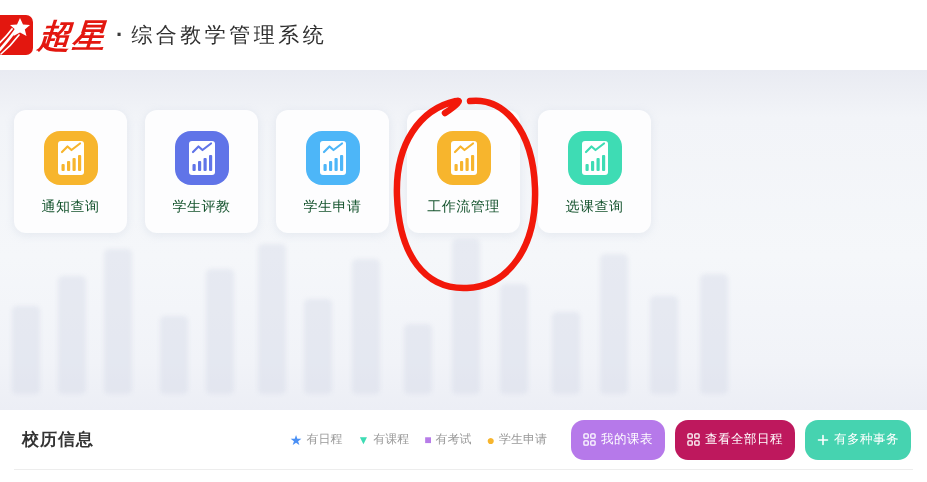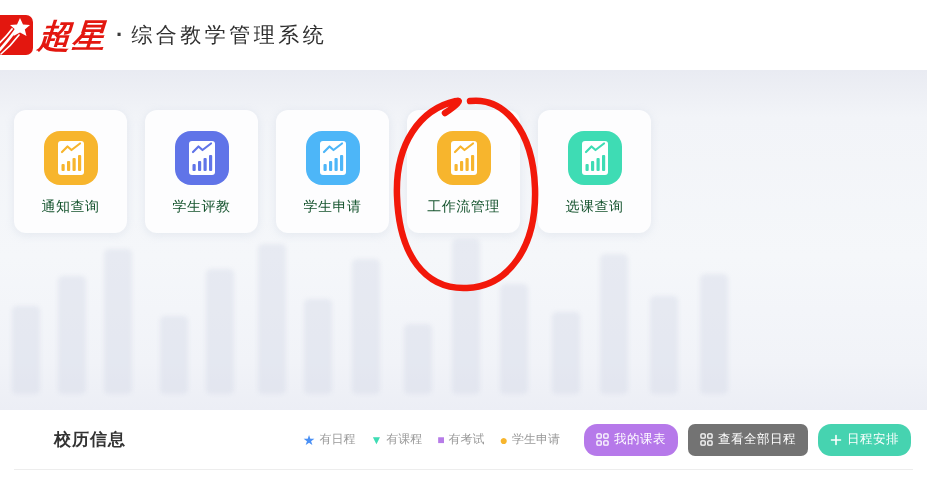--- a/index.html
+++ b/index.html
@@ -26,35 +26,35 @@
     box-shadow:0 2px 10px rgba(170,180,205,0.22); display:flex; flex-direction:column;
     align-items:center; cursor:pointer; }
   .app-icon { margin-top:21px; width:54px; height:54px; display:block; }
   .app-label { margin-top:13px; font-size:14px; color:#14532d; letter-spacing:0.5px; }
 
   .annotation-svg { position:absolute; left:0; top:0; width:927px; height:340px;
     z-index:5; pointer-events:none; }
 
   
   .footer { background:#fff; height:72px; }
-  .footer-row { display:flex; align-items:center; height:59px; padding:0 16px 0 14px;margin-left:40px; }
+  .footer-row { display:flex; align-items:center; height:59px; padding:0 16px 0 22px; }
   .cal-title { font-size:17px; font-weight:bold; color:#333; letter-spacing:1px; }
   .spacer { flex:1; }
   .legend { display:flex; align-items:center; gap:15px; margin-right:14px; }
   .legend-item { display:flex; align-items:center; gap:4px; font-size:12px; color:#999; }
   .lg-glyph { font-size:12px; line-height:1; }
   .lg-star { color:#4a90f5; font-size:14px; }
   .lg-tri  { color:#3edcb4; }
   .lg-sq   { color:#b77ce8; }
   .lg-dot  { color:#f7b52d; font-size:14px; }
-  .pill-btn { display:inline-flex; align-items:center; gap:5px; height:32px; padding:0 12px;
+  .pill-btn { display:inline-flex; align-items:center; gap:5px; height:40px; padding:0 12px;
     border:none; border-radius:13px; color:#fff; font-size:12.5px; margin-left:10px;
     cursor:pointer; letter-spacing:0.5px; font-family:inherit; }
   .btn-purple { background:#b679ea; }
-  .btn-blue   { background:#737373;border-radius:7px; }
+  .btn-blue   { background:#be185d; }
   .btn-teal   { background:#46d3b0; }
   .btn-ic { display:block; }
   .divider { border-top:1px solid #ededed; margin:0 14px; }
 </style>
 </head>
 <body>
 
 <div class="header">
   <div class="logo-wrap">
     <svg class="logo-box" viewBox="0 0 40 40">
@@ -223,17 +223,17 @@
           <rect x="8.4" y="8.4" width="4.6" height="4.6" rx="1"></rect>
         </g>
       </svg>
       <span>查看全部日程</span>
     </button>
 
     <button class="pill-btn btn-teal">
       <svg class="btn-ic" width="12" height="12" viewBox="0 0 12 12">
         <path d="M6 1.5 V10.5 M1.5 6 H10.5" stroke="#fff" stroke-width="1.6" stroke-linecap="round"></path>
       </svg>
-      <span>日程安排</span>
+      <span>有多种事务</span>
     </button>
   </div>
   <div class="divider"></div>
 </div>
 
 </body></html>

